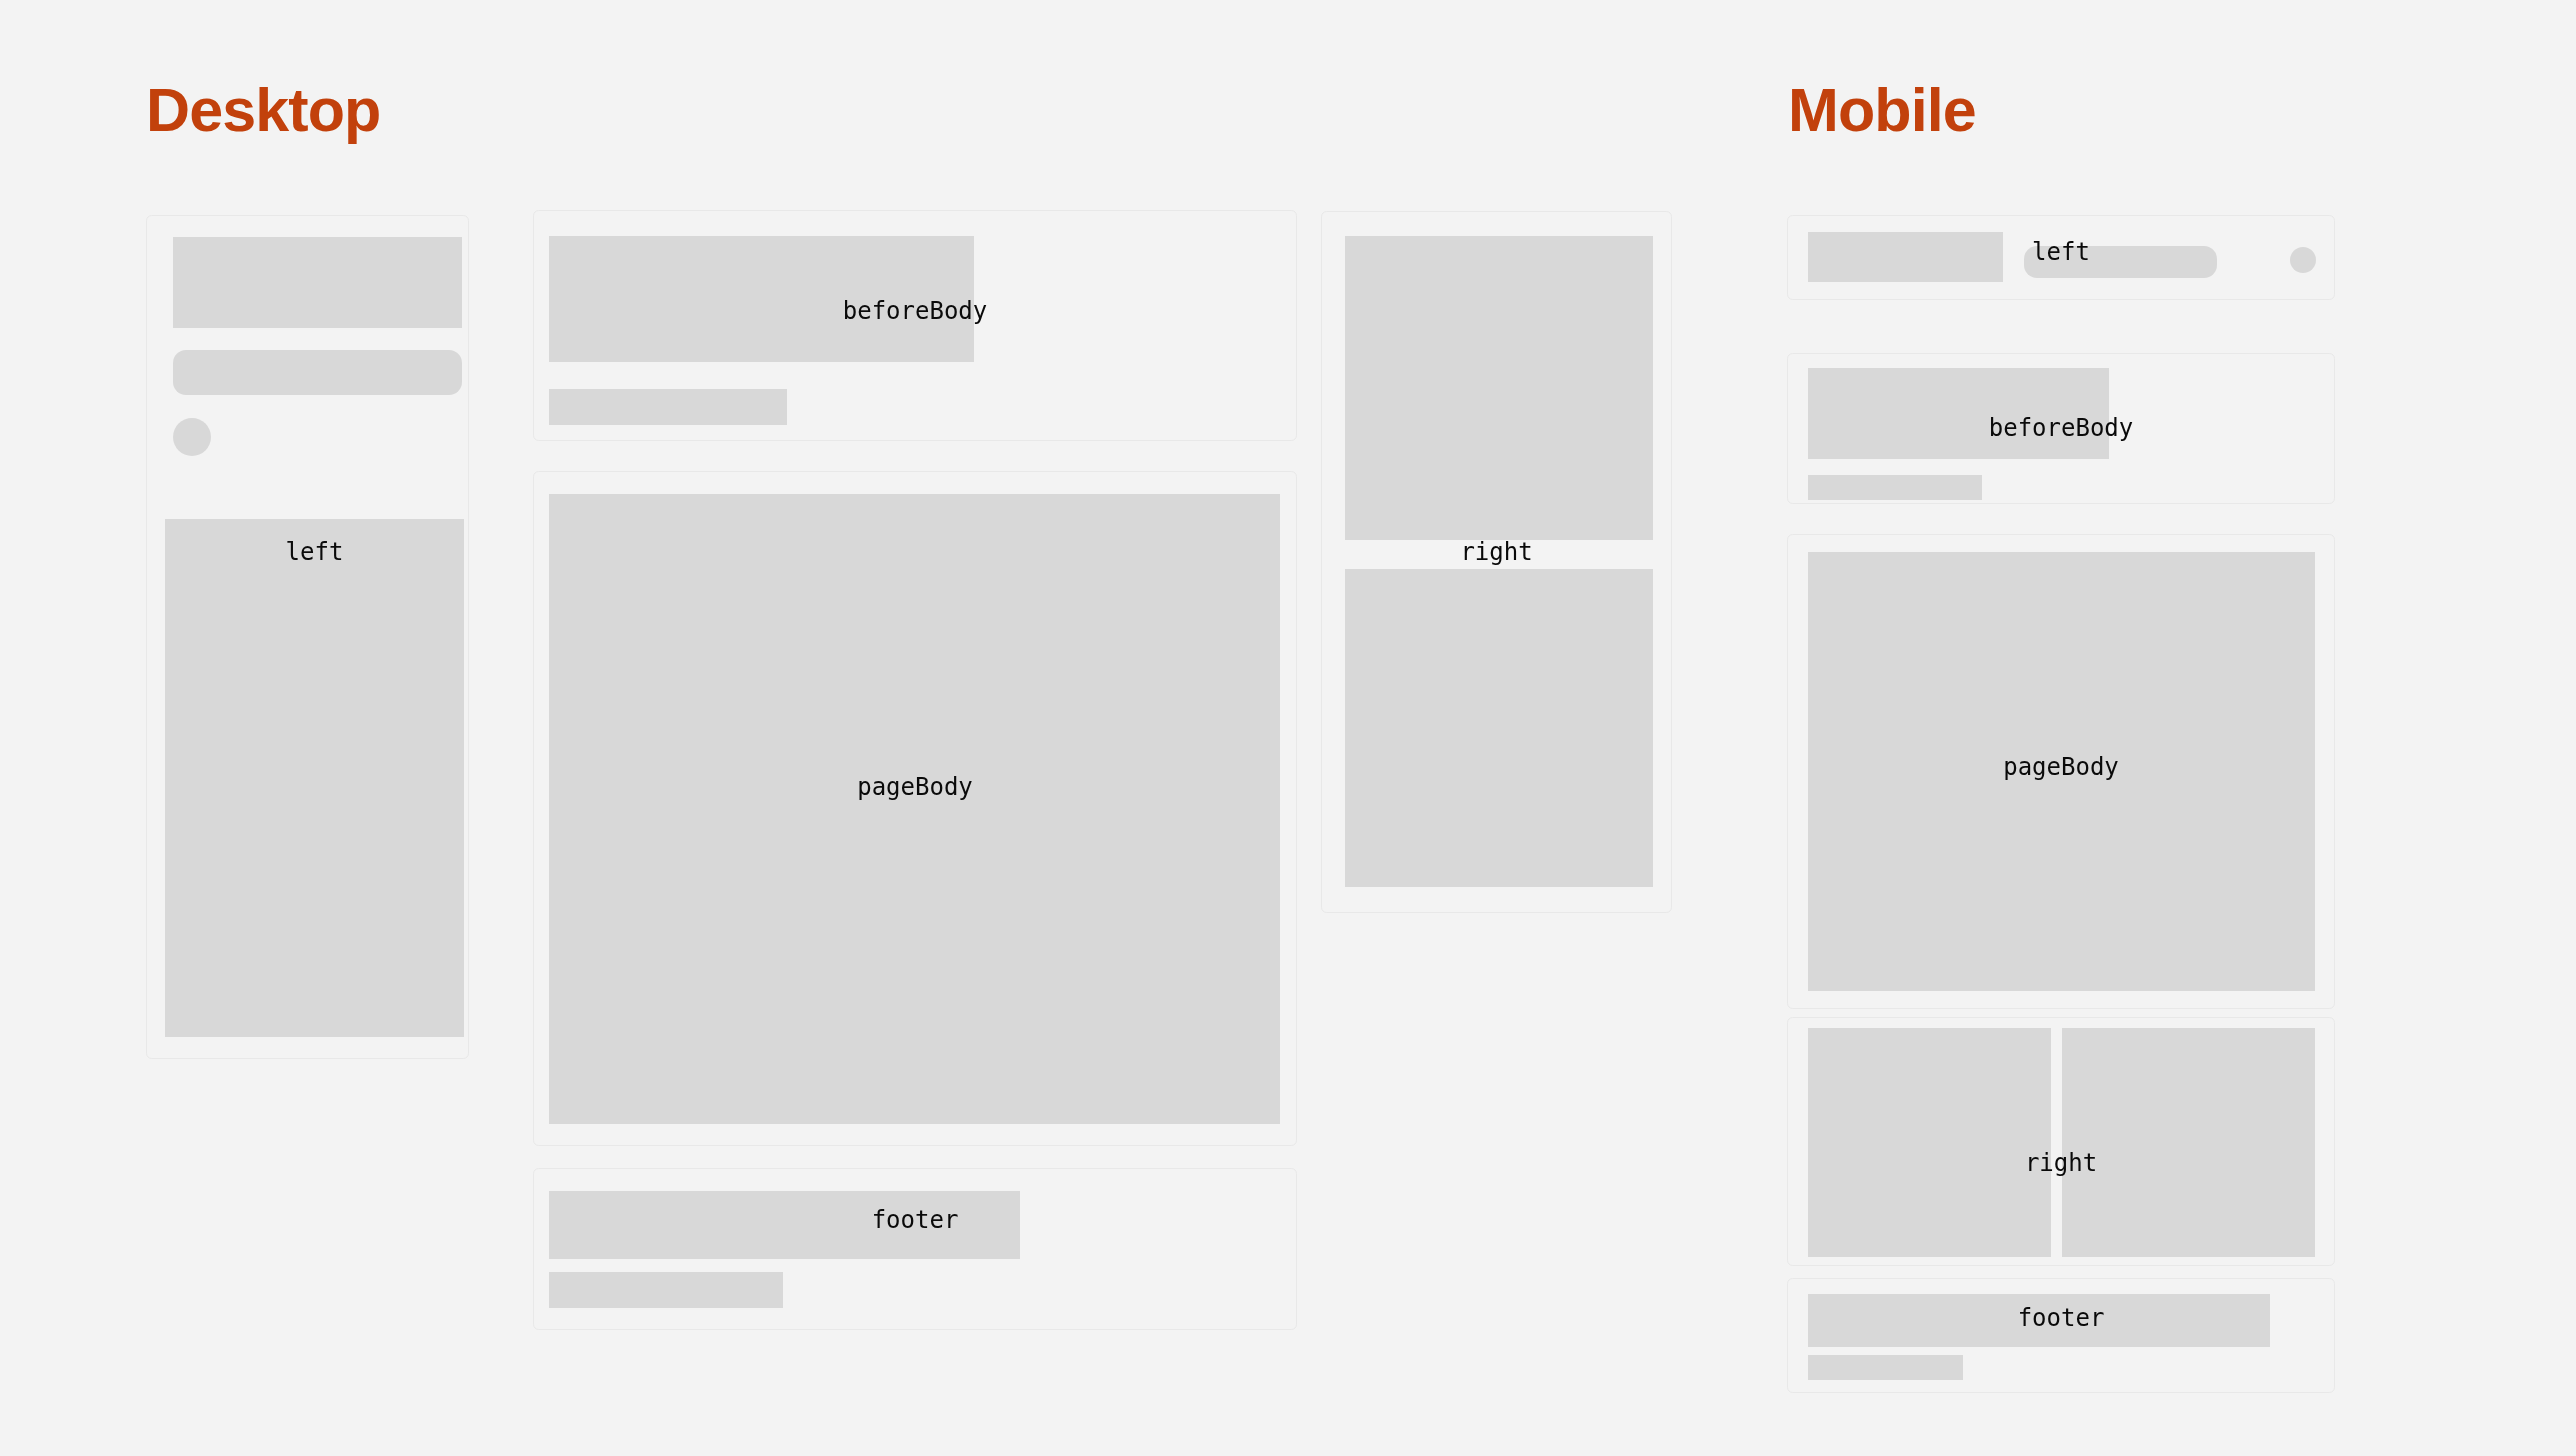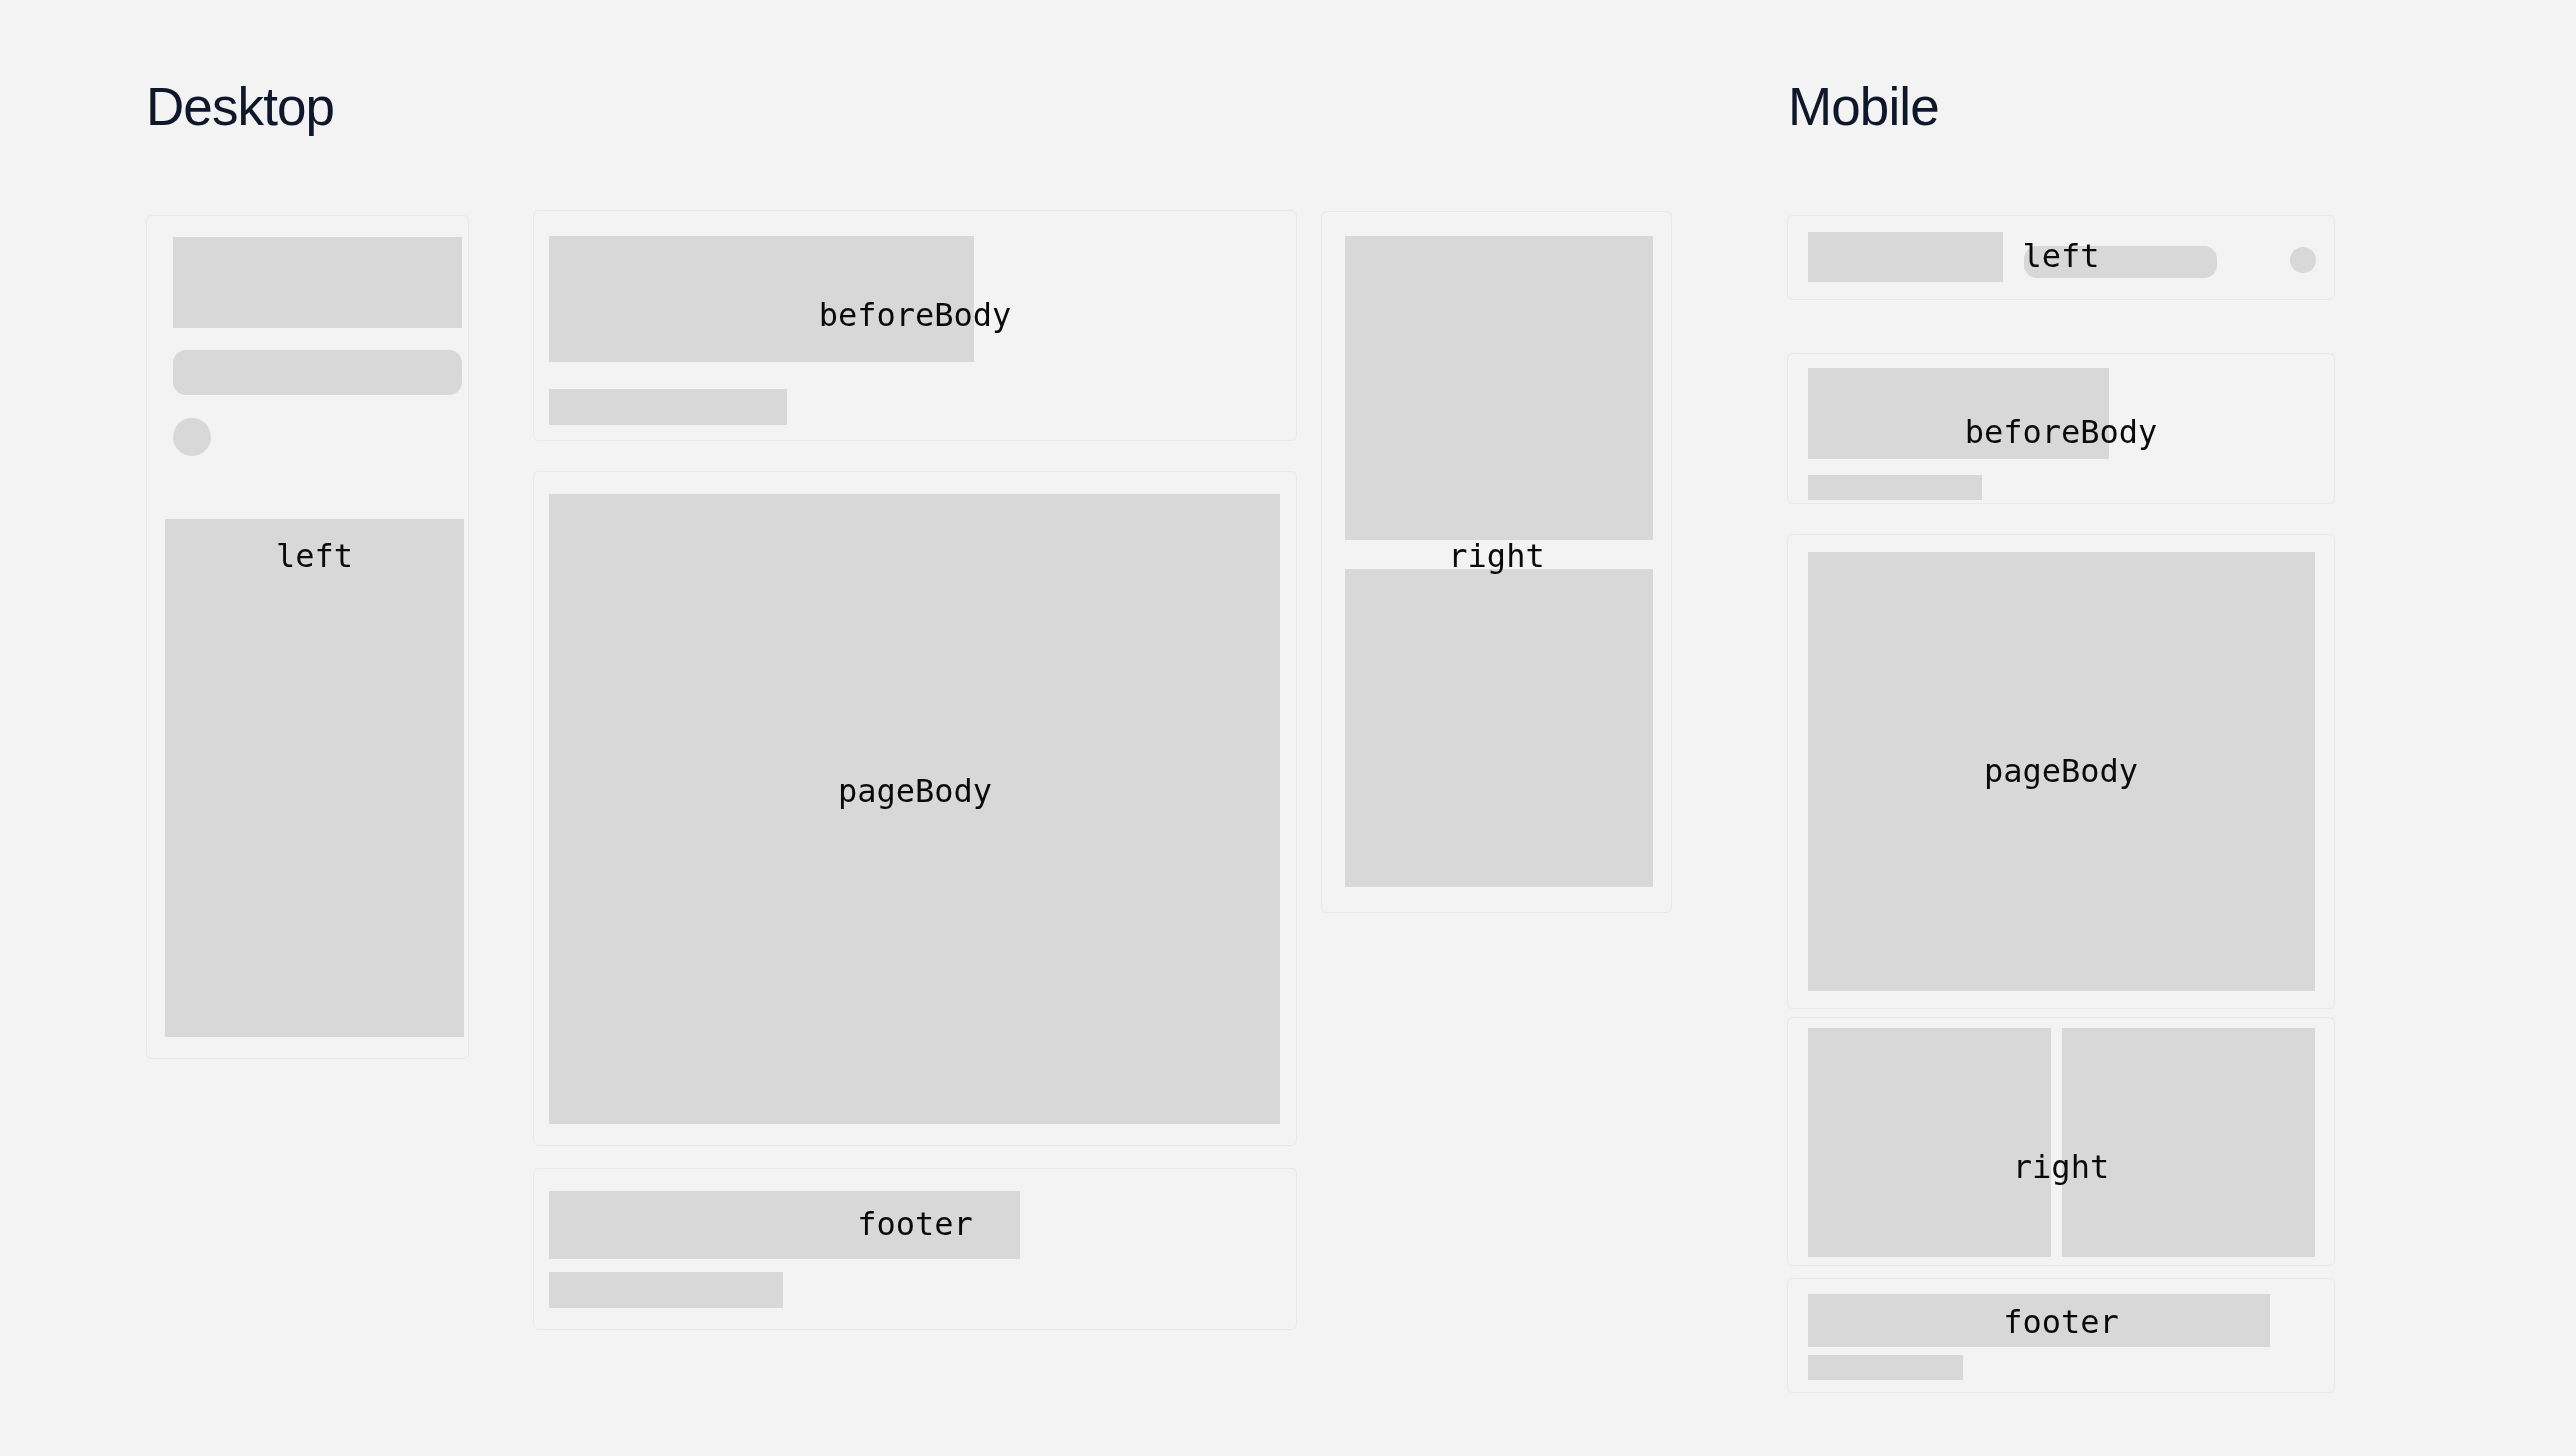--- a/index.html
+++ b/index.html
@@ -27,35 +27,35 @@
     position: absolute;
     background: #d8d8d8;
     box-sizing: border-box;
   }
   .blk.round { border-radius: 13px; }
   .blk.circle { border-radius: 50%; }
 
   .label {
     position: absolute;
     font-family: "DejaVu Sans Mono", "Liberation Mono", monospace;
-    font-size: 32px;
+    font-size: 24px;
     color: #0a0a0a;
     white-space: nowrap;
     text-align: center;
     letter-spacing: 0px;
     pointer-events: none;
     line-height: 1;
   }
 
   .section-title {
     position: absolute;
     font-family: "Liberation Sans", sans-serif;
-    font-weight: normal;
-    font-size: 53px;
-    color: #0f172a;
+    font-weight: bold;
+    font-size: 61px;
+    color: #c2410c;
     letter-spacing: -0.9px;
     line-height: 1;
     white-space: nowrap;
   }
 
   
   #desktop-title { left: 146px; top: 80px; }
 
   
   #dt-left-panel   { left: 146px; top: 215px; width: 323px; height: 844px; }

